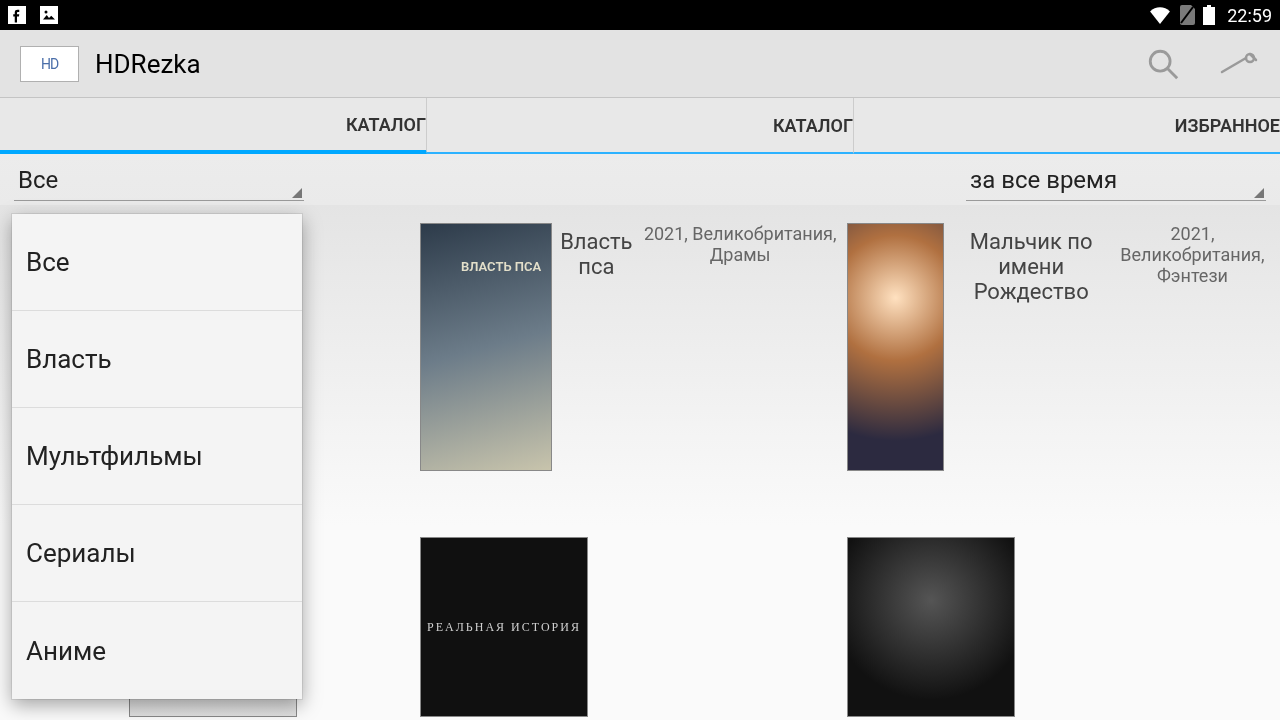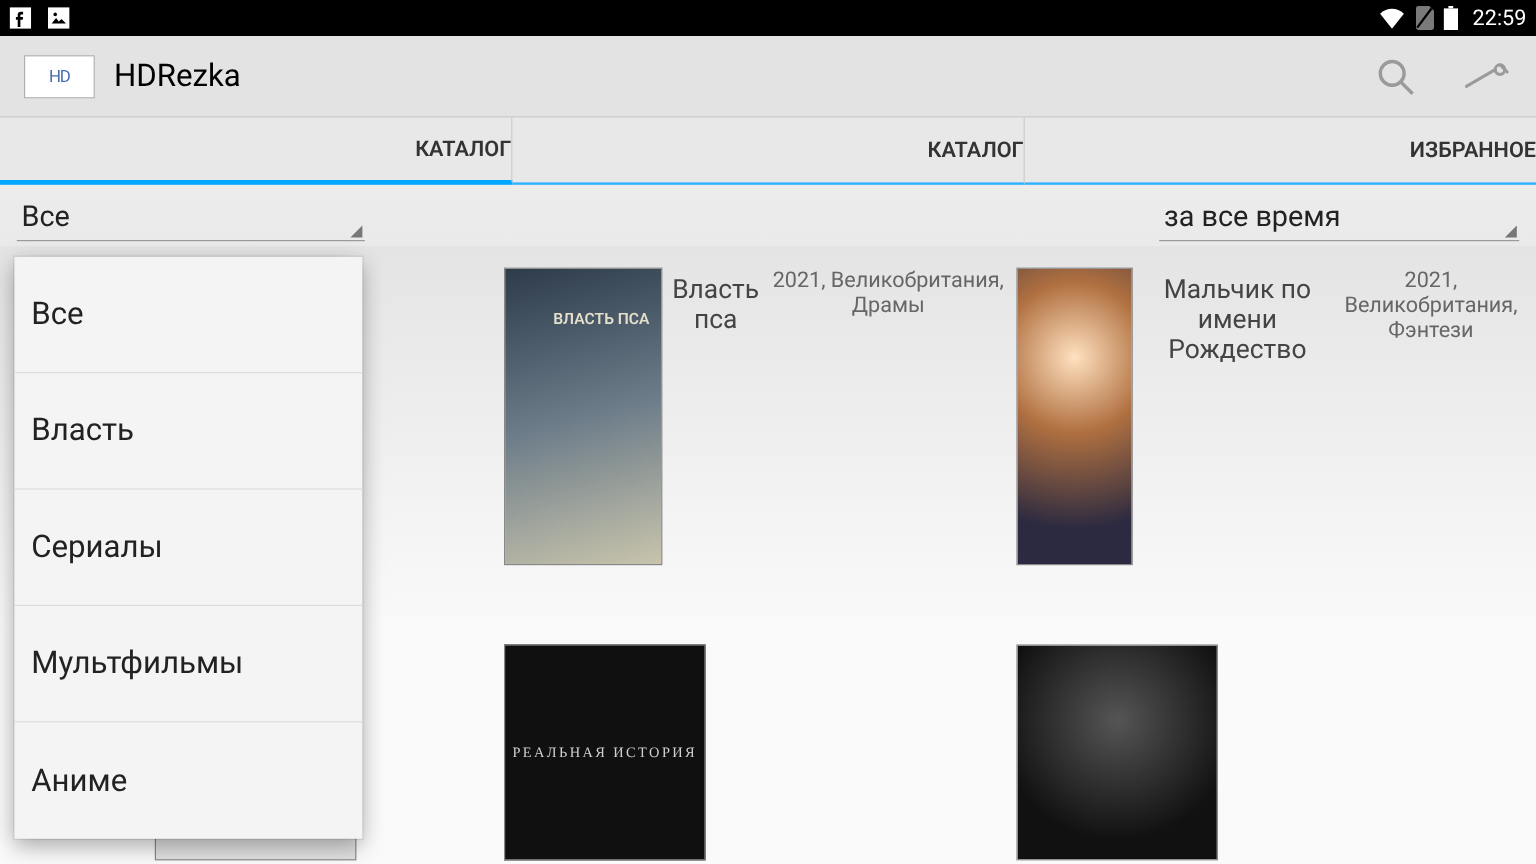--- a/index.html
+++ b/index.html
@@ -171,21 +171,21 @@
 </div>
 
 <div class="dropdown">
   <div class="dropdown-item">
       <span>Все</span>
     </div>
   <div class="dropdown-item">
       <span>Власть</span>
     </div>
   <div class="dropdown-item">
-      <span>Сериалы</span>
+      <span>Мультфильмы</span>
     </div>
   <div class="dropdown-item">
-      <span>Мультфильмы</span>
+      <span>Сериалы</span>
     </div>
   <div class="dropdown-item">
       <span>Аниме</span>
     </div>
 </div>
 
 </body></html>

